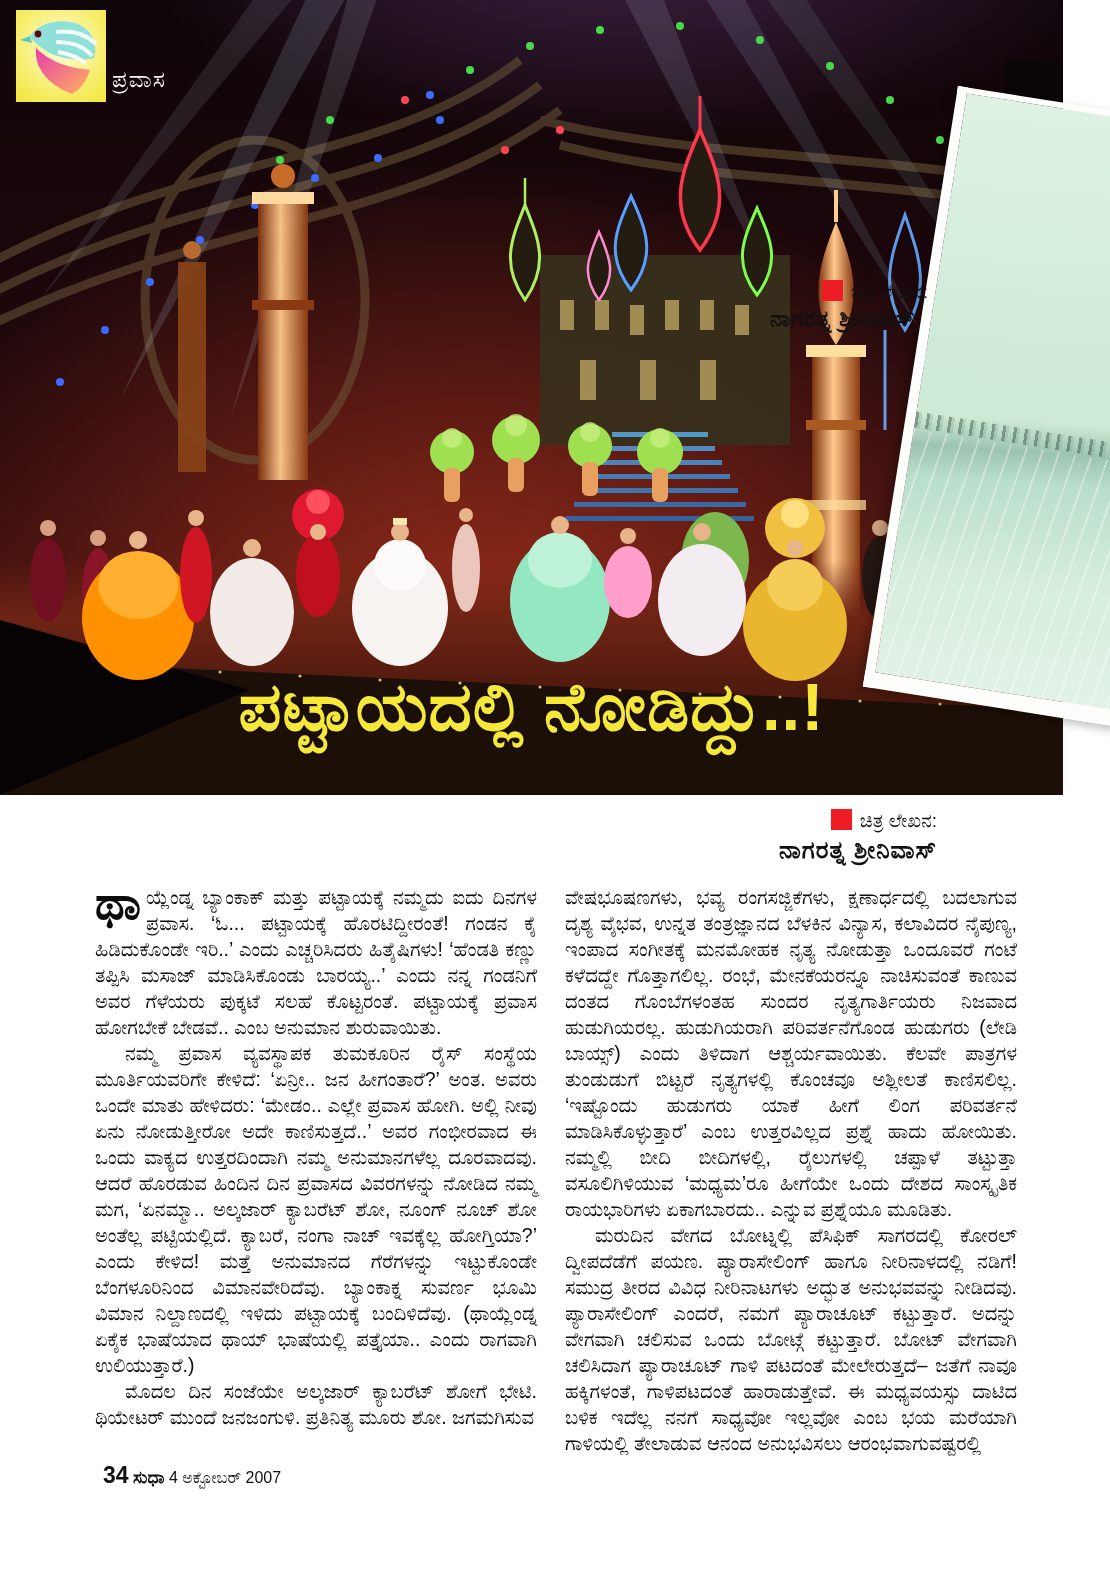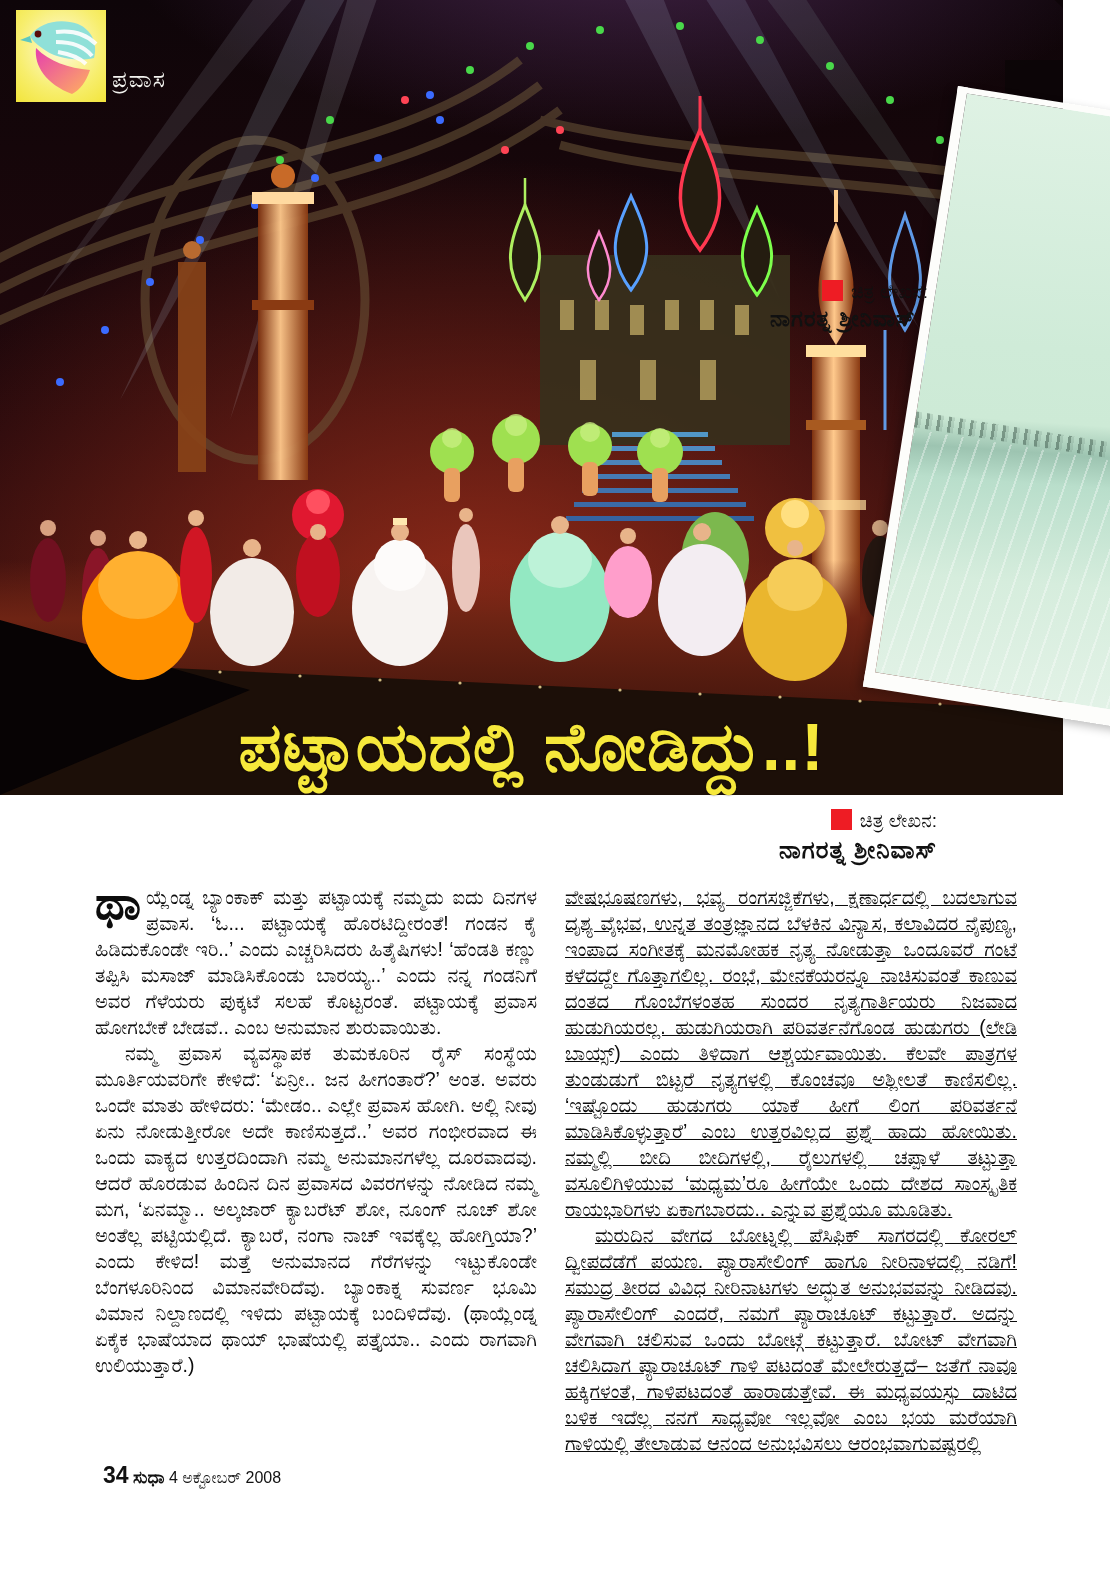--- a/index.html
+++ b/index.html
@@ -30,32 +30,32 @@
   
   .photo-credit{position:absolute;left:770px;top:280px;z-index:4;color:#111;line-height:1.3;}
   .photo-credit .l1{padding-left:52px;font-size:19px;}
   .photo-credit .l2{font-size:22px;font-weight:bold;letter-spacing:1px;}
   .red-sq{display:inline-block;width:21px;height:21px;background:var(--credit_square,#ee1c24);
     vertical-align:-3px;margin-right:8px;}
 
   
   .headline{position:absolute;left:0;top:668px;width:1063px;text-align:center;z-index:3;
     color:var(--headline,#f6e83b);font-size:67px;font-weight:bold;letter-spacing:1px;
-    text-shadow:0 0 2px rgba(0,0,0,.6);white-space:nowrap;margin-top:40px;}
+    text-shadow:0 0 2px rgba(0,0,0,.6);white-space:nowrap;}
 
   
   .byline{position:absolute;right:203px;top:808px;z-index:3;text-align:right;color:#111;line-height:1.35;}
   .byline .l1{font-size:19px;}
   .byline .l2{font-size:24px;font-weight:bold;letter-spacing:1px;}
 
   
   .columns{position:absolute;left:95px;top:884px;width:922px;display:flex;gap:28px;z-index:3;}
   .col{color:#0c0c0c;font-size:19.5px;line-height:26px;text-align:justify;}
   .col-1{width:442px;}
-  .col-2{width:452px;text-decoration:underline;}
+  .col-2{width:452px;}
   .col p{margin:0;}
   .col p.indent{text-indent:30px;}
   .dropcap{float:left;font-size:46px;line-height:38px;font-weight:bold;padding-right:5px;}
 
   
   .footer{position:absolute;left:103px;top:1462px;z-index:3;color:#111;font-size:16px;}
   .footer .pg{font-weight:bold;font-size:23px;}
   .footer .mag{font-weight:bold;font-size:17px;text-align:center;}
 </style>
 </head>
@@ -340,26 +340,27 @@
 
   <div class="byline">
     <div class="l1"><span class="red-sq"></span><span>ಚಿತ್ರ ಲೇಖನ:</span></div>
     <div class="l2">ನಾಗರತ್ನ ಶ್ರೀನಿವಾಸ್</div>
   </div>
 
   <div class="columns">
     <div class="col col-1">
         <p><span class="dropcap">ಥಾ</span>ಯ್ಲೆಂಡ್ನ ಬ್ಯಾಂಕಾಕ್ ಮತ್ತು ಪಟ್ಟಾಯಕ್ಕೆ ನಮ್ಮದು ಐದು ದಿನಗಳ ಪ್ರವಾಸ. ‘ಓ... ಪಟ್ಟಾಯಕ್ಕೆ ಹೊರಟಿದ್ದೀರಂತೆ! ಗಂಡನ ಕೈ ಹಿಡಿದುಕೊಂಡೇ ಇರಿ..’ ಎಂದು ಎಚ್ಚರಿಸಿದರು ಹಿತೈಷಿಗಳು! ‘ಹೆಂಡತಿ ಕಣ್ಣು ತಪ್ಪಿಸಿ ಮಸಾಜ್ ಮಾಡಿಸಿಕೊಂಡು ಬಾರಯ್ಯ..’ ಎಂದು ನನ್ನ ಗಂಡನಿಗೆ ಅವರ ಗೆಳೆಯರು ಪುಕ್ಕಟೆ ಸಲಹೆ ಕೊಟ್ಟರಂತೆ. ಪಟ್ಟಾಯಕ್ಕೆ ಪ್ರವಾಸ ಹೋಗಬೇಕೆ ಬೇಡವೆ.. ಎಂಬ ಅನುಮಾನ ಶುರುವಾಯಿತು.</p>
         <p class="indent">ನಮ್ಮ ಪ್ರವಾಸ ವ್ಯವಸ್ಥಾಪಕ ತುಮಕೂರಿನ ರೈಸ್ ಸಂಸ್ಥೆಯ ಮೂರ್ತಿಯವರಿಗೇ ಕೇಳಿದೆ: ‘ಏನ್ರೀ.. ಜನ ಹೀಗಂತಾರೆ?’ ಅಂತ. ಅವರು ಒಂದೇ ಮಾತು ಹೇಳಿದರು: ‘ಮೇಡಂ.. ಎಲ್ಲೇ ಪ್ರವಾಸ ಹೋಗಿ. ಅಲ್ಲಿ ನೀವು ಏನು ನೋಡುತ್ತೀರೋ ಅದೇ ಕಾಣಿಸುತ್ತದೆ..’ ಅವರ ಗಂಭೀರವಾದ ಈ ಒಂದು ವಾಕ್ಯದ ಉತ್ತರದಿಂದಾಗಿ ನಮ್ಮ ಅನುಮಾನಗಳೆಲ್ಲ ದೂರವಾದವು. ಆದರೆ ಹೊರಡುವ ಹಿಂದಿನ ದಿನ ಪ್ರವಾಸದ ವಿವರಗಳನ್ನು ನೋಡಿದ ನಮ್ಮ ಮಗ, ‘ಏನಮ್ಮಾ.. ಅಲ್ಕಜಾರ್ ಕ್ಯಾಬರೆಟ್ ಶೋ, ನೂಂಗ್ ನೂಚ್ ಶೋ ಅಂತೆಲ್ಲ ಪಟ್ಟಿಯಲ್ಲಿದೆ. ಕ್ಯಾಬರೆ, ನಂಗಾ ನಾಚ್ ಇವಕ್ಕೆಲ್ಲ ಹೋಗ್ತಿಯಾ?’ ಎಂದು ಕೇಳಿದ! ಮತ್ತೆ ಅನುಮಾನದ ಗೆರೆಗಳನ್ನು ಇಟ್ಟುಕೊಂಡೇ ಬೆಂಗಳೂರಿನಿಂದ ವಿಮಾನವೇರಿದೆವು. ಬ್ಯಾಂಕಾಕ್ನ ಸುವರ್ಣ ಭೂಮಿ ವಿಮಾನ ನಿಲ್ದಾಣದಲ್ಲಿ ಇಳಿದು ಪಟ್ಟಾಯಕ್ಕೆ ಬಂದಿಳಿದೆವು. (ಥಾಯ್ಲೆಂಡ್ನ ಏಕೈಕ ಭಾಷೆಯಾದ ಥಾಯ್ ಭಾಷೆಯಲ್ಲಿ ಪತ್ತೈಯಾ.. ಎಂದು ರಾಗವಾಗಿ ಉಲಿಯುತ್ತಾರೆ.)</p>
+        <p class="indent">ಮೊದಲ ದಿನ ಸಂಜೆಯೇ ಅಲ್ಕಜಾರ್ ಕ್ಯಾಬರೆಟ್ ಶೋಗೆ ಭೇಟಿ. ಥಿಯೇಟರ್ ಮುಂದೆ ಜನಜಂಗುಳಿ. ಪ್ರತಿನಿತ್ಯ ಮೂರು ಶೋ. ಜಗಮಗಿಸುವ</p>
       </div>
     <div class="col col-2">
         <p>ವೇಷಭೂಷಣಗಳು, ಭವ್ಯ ರಂಗಸಜ್ಜಿಕೆಗಳು, ಕ್ಷಣಾರ್ಧದಲ್ಲಿ ಬದಲಾಗುವ ದೃಶ್ಯ ವೈಭವ, ಉನ್ನತ ತಂತ್ರಜ್ಞಾನದ ಬೆಳಕಿನ ವಿನ್ಯಾಸ, ಕಲಾವಿದರ ನೈಪುಣ್ಯ, ಇಂಪಾದ ಸಂಗೀತಕ್ಕೆ ಮನಮೋಹಕ ನೃತ್ಯ ನೋಡುತ್ತಾ ಒಂದೂವರೆ ಗಂಟೆ ಕಳೆದದ್ದೇ ಗೊತ್ತಾಗಲಿಲ್ಲ. ರಂಭೆ, ಮೇನಕೆಯರನ್ನೂ ನಾಚಿಸುವಂತೆ ಕಾಣುವ ದಂತದ ಗೊಂಬೆಗಳಂತಹ ಸುಂದರ ನೃತ್ಯಗಾರ್ತಿಯರು ನಿಜವಾದ ಹುಡುಗಿಯರಲ್ಲ. ಹುಡುಗಿಯರಾಗಿ ಪರಿವರ್ತನೆಗೊಂಡ ಹುಡುಗರು (ಲೇಡಿ ಬಾಯ್ಸ್) ಎಂದು ತಿಳಿದಾಗ ಆಶ್ಚರ್ಯವಾಯಿತು. ಕೆಲವೇ ಪಾತ್ರಗಳ ತುಂಡುಡುಗೆ ಬಿಟ್ಟರೆ ನೃತ್ಯಗಳಲ್ಲಿ ಕೊಂಚವೂ ಅಶ್ಲೀಲತೆ ಕಾಣಿಸಲಿಲ್ಲ. ‘ಇಷ್ಟೊಂದು ಹುಡುಗರು ಯಾಕೆ ಹೀಗೆ ಲಿಂಗ ಪರಿವರ್ತನೆ ಮಾಡಿಸಿಕೊಳ್ಳುತ್ತಾರೆ’ ಎಂಬ ಉತ್ತರವಿಲ್ಲದ ಪ್ರಶ್ನೆ ಹಾದು ಹೋಯಿತು. ನಮ್ಮಲ್ಲಿ ಬೀದಿ ಬೀದಿಗಳಲ್ಲಿ, ರೈಲುಗಳಲ್ಲಿ ಚಪ್ಪಾಳೆ ತಟ್ಟುತ್ತಾ ವಸೂಲಿಗಿಳಿಯುವ ‘ಮಧ್ಯಮ’ರೂ ಹೀಗೆಯೇ ಒಂದು ದೇಶದ ಸಾಂಸ್ಕೃತಿಕ ರಾಯಭಾರಿಗಳು ಏಕಾಗಬಾರದು.. ಎನ್ನುವ ಪ್ರಶ್ನೆಯೂ ಮೂಡಿತು.</p>
         <p class="indent">ಮರುದಿನ ವೇಗದ ಬೋಟ್ನಲ್ಲಿ ಪೆಸಿಫಿಕ್ ಸಾಗರದಲ್ಲಿ ಕೋರಲ್ ದ್ವೀಪದೆಡೆಗೆ ಪಯಣ. ಪ್ಯಾರಾಸೇಲಿಂಗ್ ಹಾಗೂ ನೀರಿನಾಳದಲ್ಲಿ ನಡಿಗೆ! ಸಮುದ್ರ ತೀರದ ವಿವಿಧ ನೀರಿನಾಟಗಳು ಅದ್ಭುತ ಅನುಭವವನ್ನು ನೀಡಿದವು. ಪ್ಯಾರಾಸೇಲಿಂಗ್ ಎಂದರೆ, ನಮಗೆ ಪ್ಯಾರಾಚೂಟ್ ಕಟ್ಟುತ್ತಾರೆ. ಅದನ್ನು ವೇಗವಾಗಿ ಚಲಿಸುವ ಒಂದು ಬೋಟ್ಗೆ ಕಟ್ಟುತ್ತಾರೆ. ಬೋಟ್ ವೇಗವಾಗಿ ಚಲಿಸಿದಾಗ ಪ್ಯಾರಾಚೂಟ್ ಗಾಳಿ ಪಟದಂತೆ ಮೇಲೇರುತ್ತದೆ– ಜತೆಗೆ ನಾವೂ ಹಕ್ಕಿಗಳಂತೆ, ಗಾಳಿಪಟದಂತೆ ಹಾರಾಡುತ್ತೇವೆ. ಈ ಮಧ್ಯವಯಸ್ಸು ದಾಟಿದ ಬಳಿಕ ಇದೆಲ್ಲ ನನಗೆ ಸಾಧ್ಯವೋ ಇಲ್ಲವೋ ಎಂಬ ಭಯ ಮರೆಯಾಗಿ ಗಾಳಿಯಲ್ಲಿ ತೇಲಾಡುವ ಆನಂದ ಅನುಭವಿಸಲು ಆರಂಭವಾಗುವಷ್ಟರಲ್ಲಿ</p>
       </div>
   </div>
 
   <div class="footer">
     <span class="pg">34</span>
     <span class="mag">ಸುಧಾ</span>
-    <span>4 ಅಕ್ಟೋಬರ್ 2008</span>
+    <span>4 ಅಕ್ಟೋಬರ್ 2007</span>
   </div>
 
 </div>
 
 </body></html>

